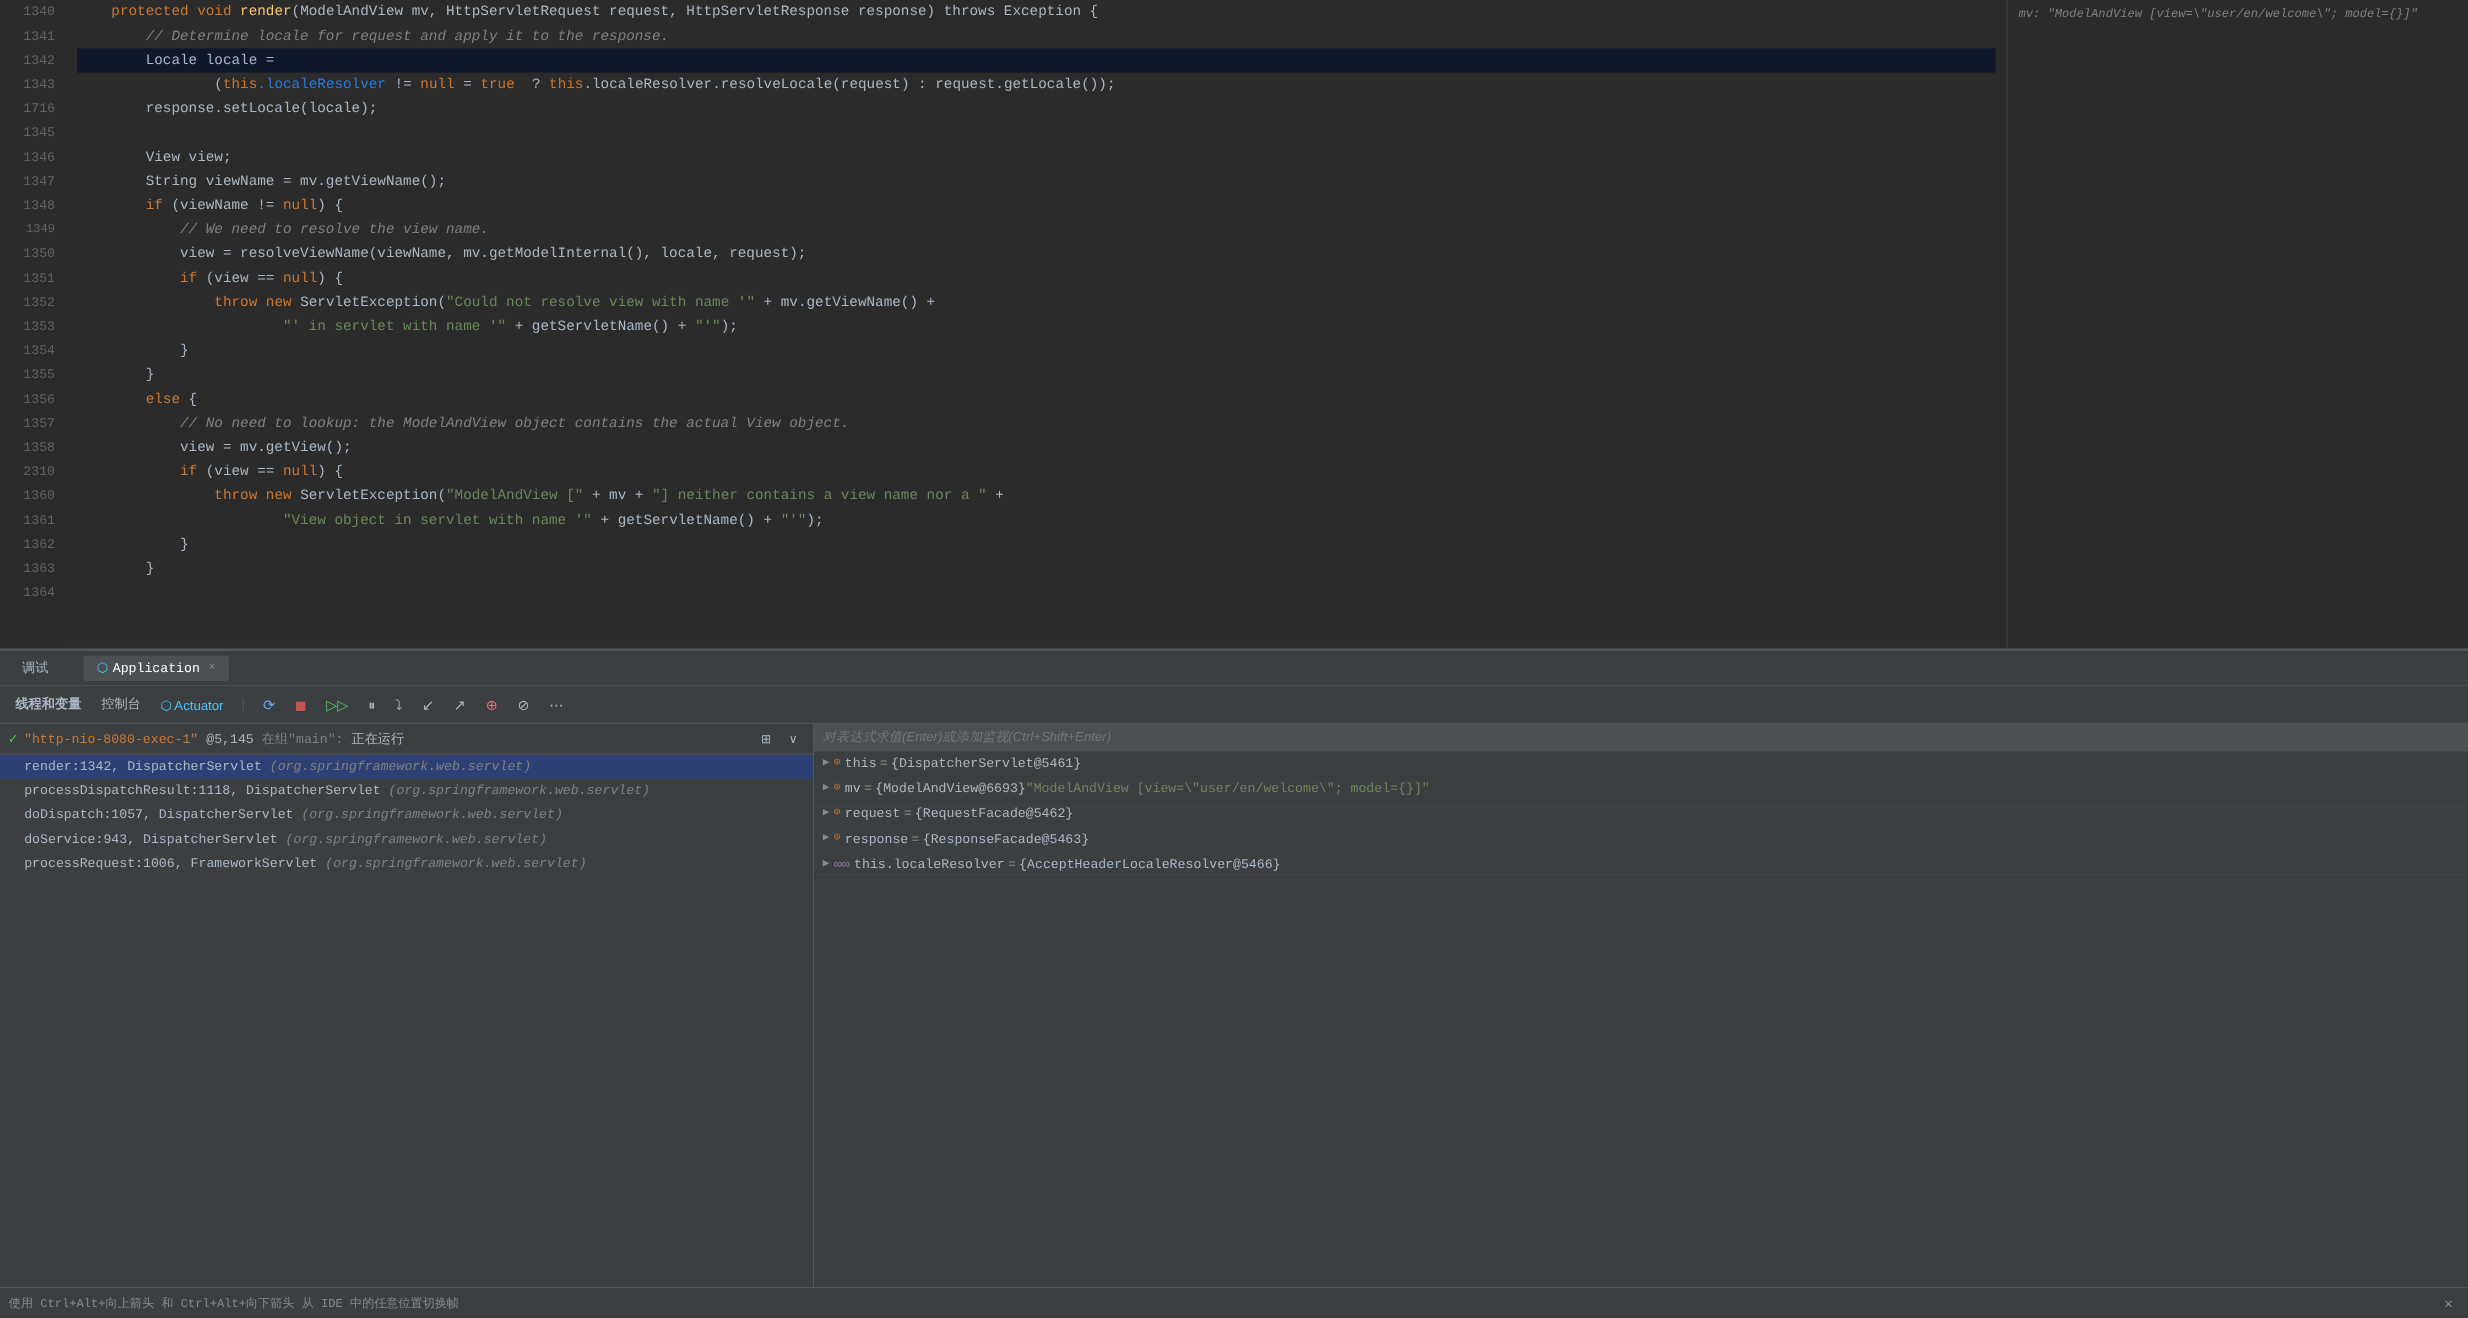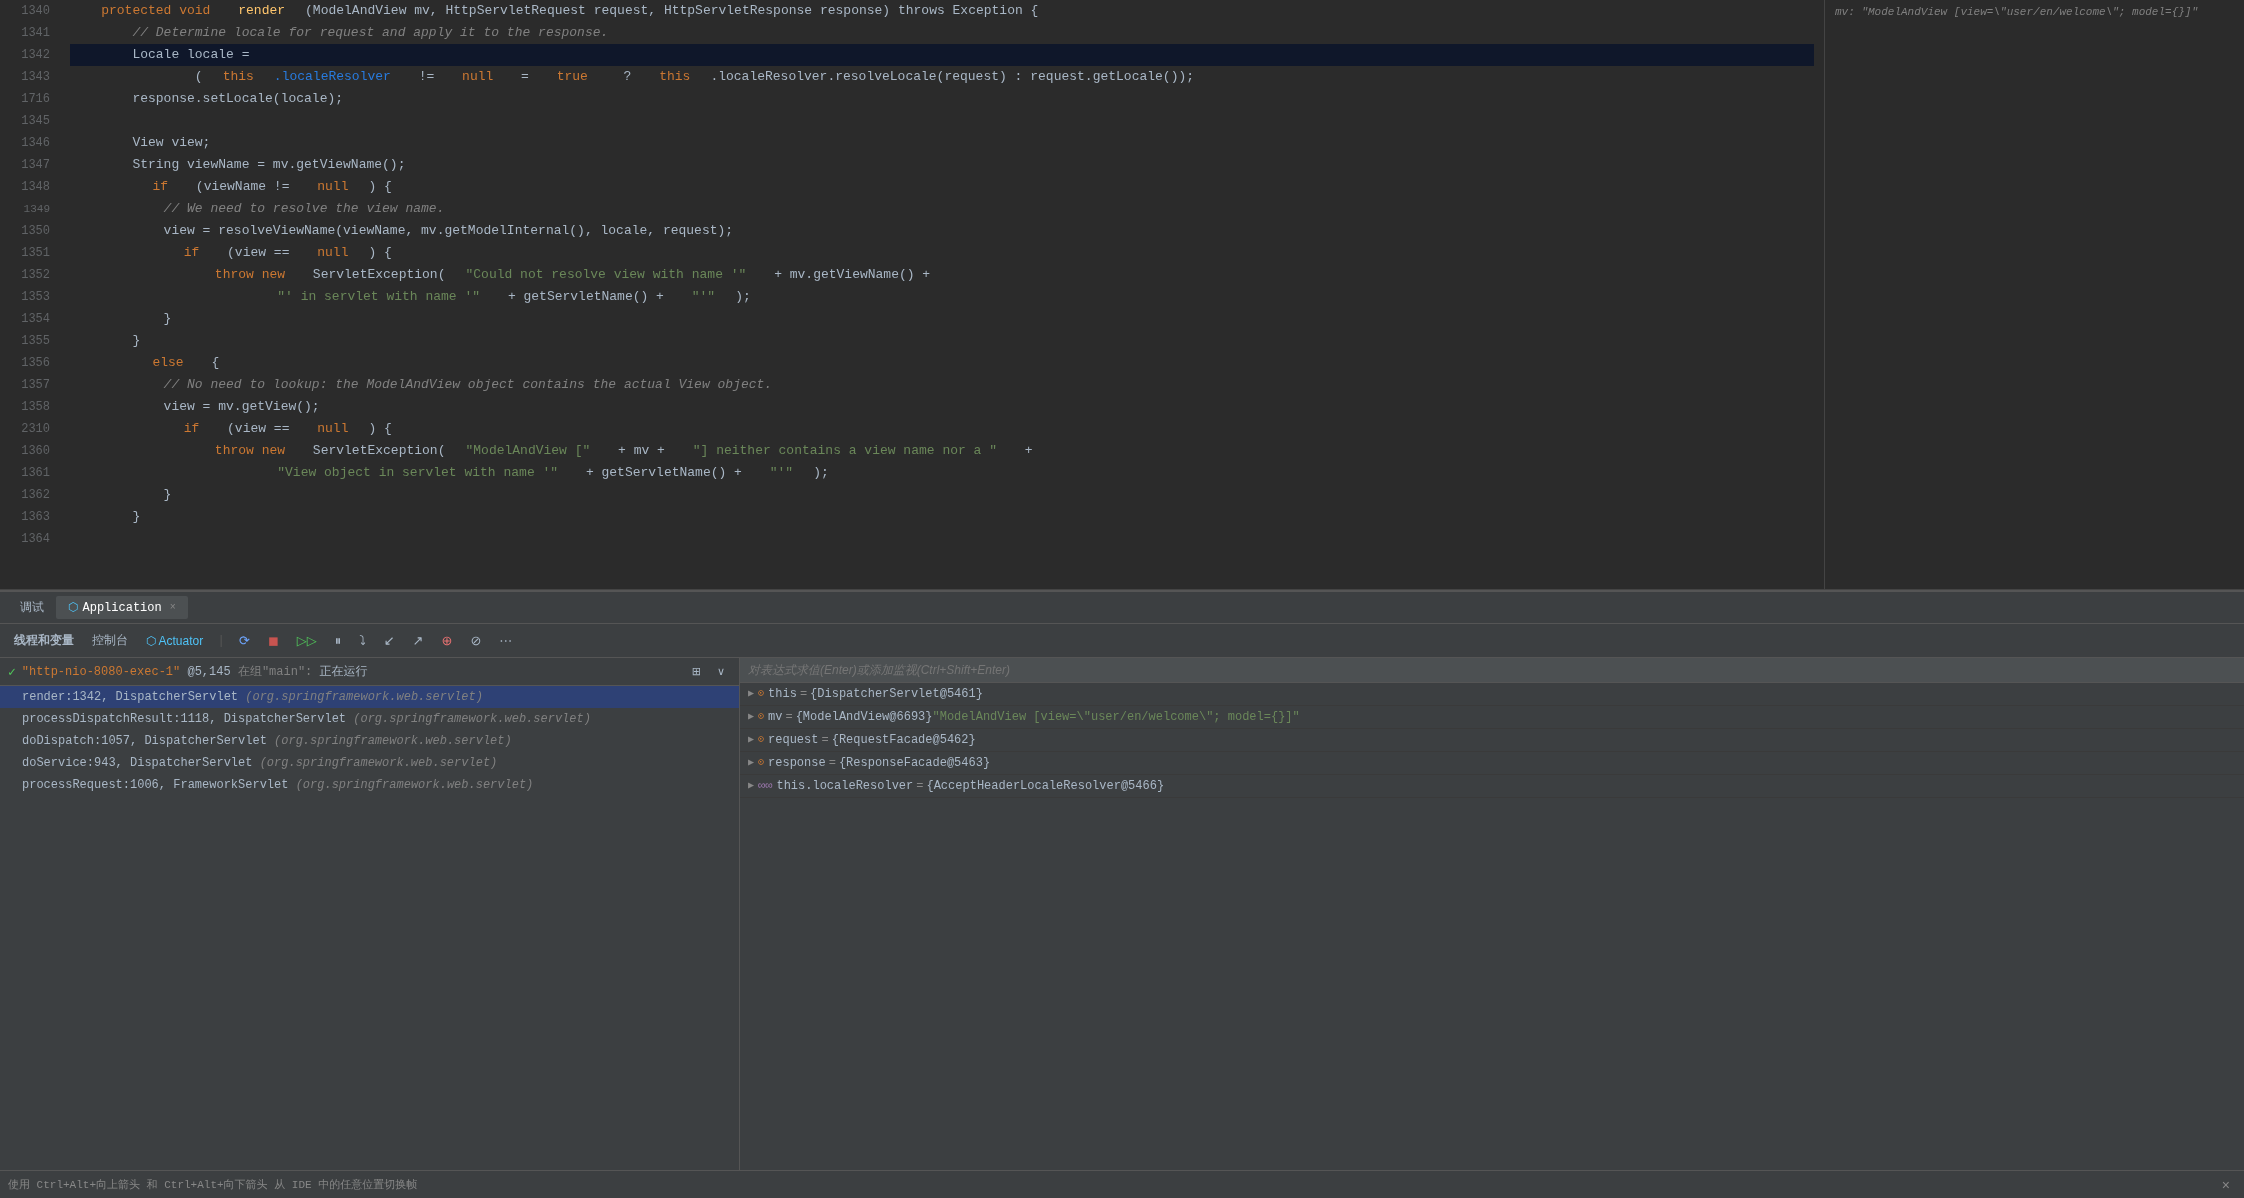--- a/index.html
+++ b/index.html
@@ -37,21 +37,20 @@
       padding: 0 10px;
       overflow-x: auto;
       line-height: 22px;
     }
 
     .code-line {
       display: flex;
       white-space: pre;
       line-height: 22px;
       min-height: 22px;
-      gap: 20px;
     }
 
     .code-line.highlighted {
       background: #0f172a;
       text-align: right;
     }
 
     .right-panel {
       min-width: 420px;
       background: #2b2b2b;
@@ -77,21 +76,21 @@
       border-top: 2px solid #555;
     }
 
     .debugger-tabs {
       display: flex;
       align-items: center;
       background: #3c3f41;
       border-bottom: 1px solid #555;
       height: 32px;
       padding: 0 8px;
-      gap: 0;
+      gap: 20px;
     }
 
     .tab {
       padding: 4px 12px;
       cursor: pointer;
       font-size: 12px;
       color: #a9b7c6;
       border-radius: 2px;
     }
 

